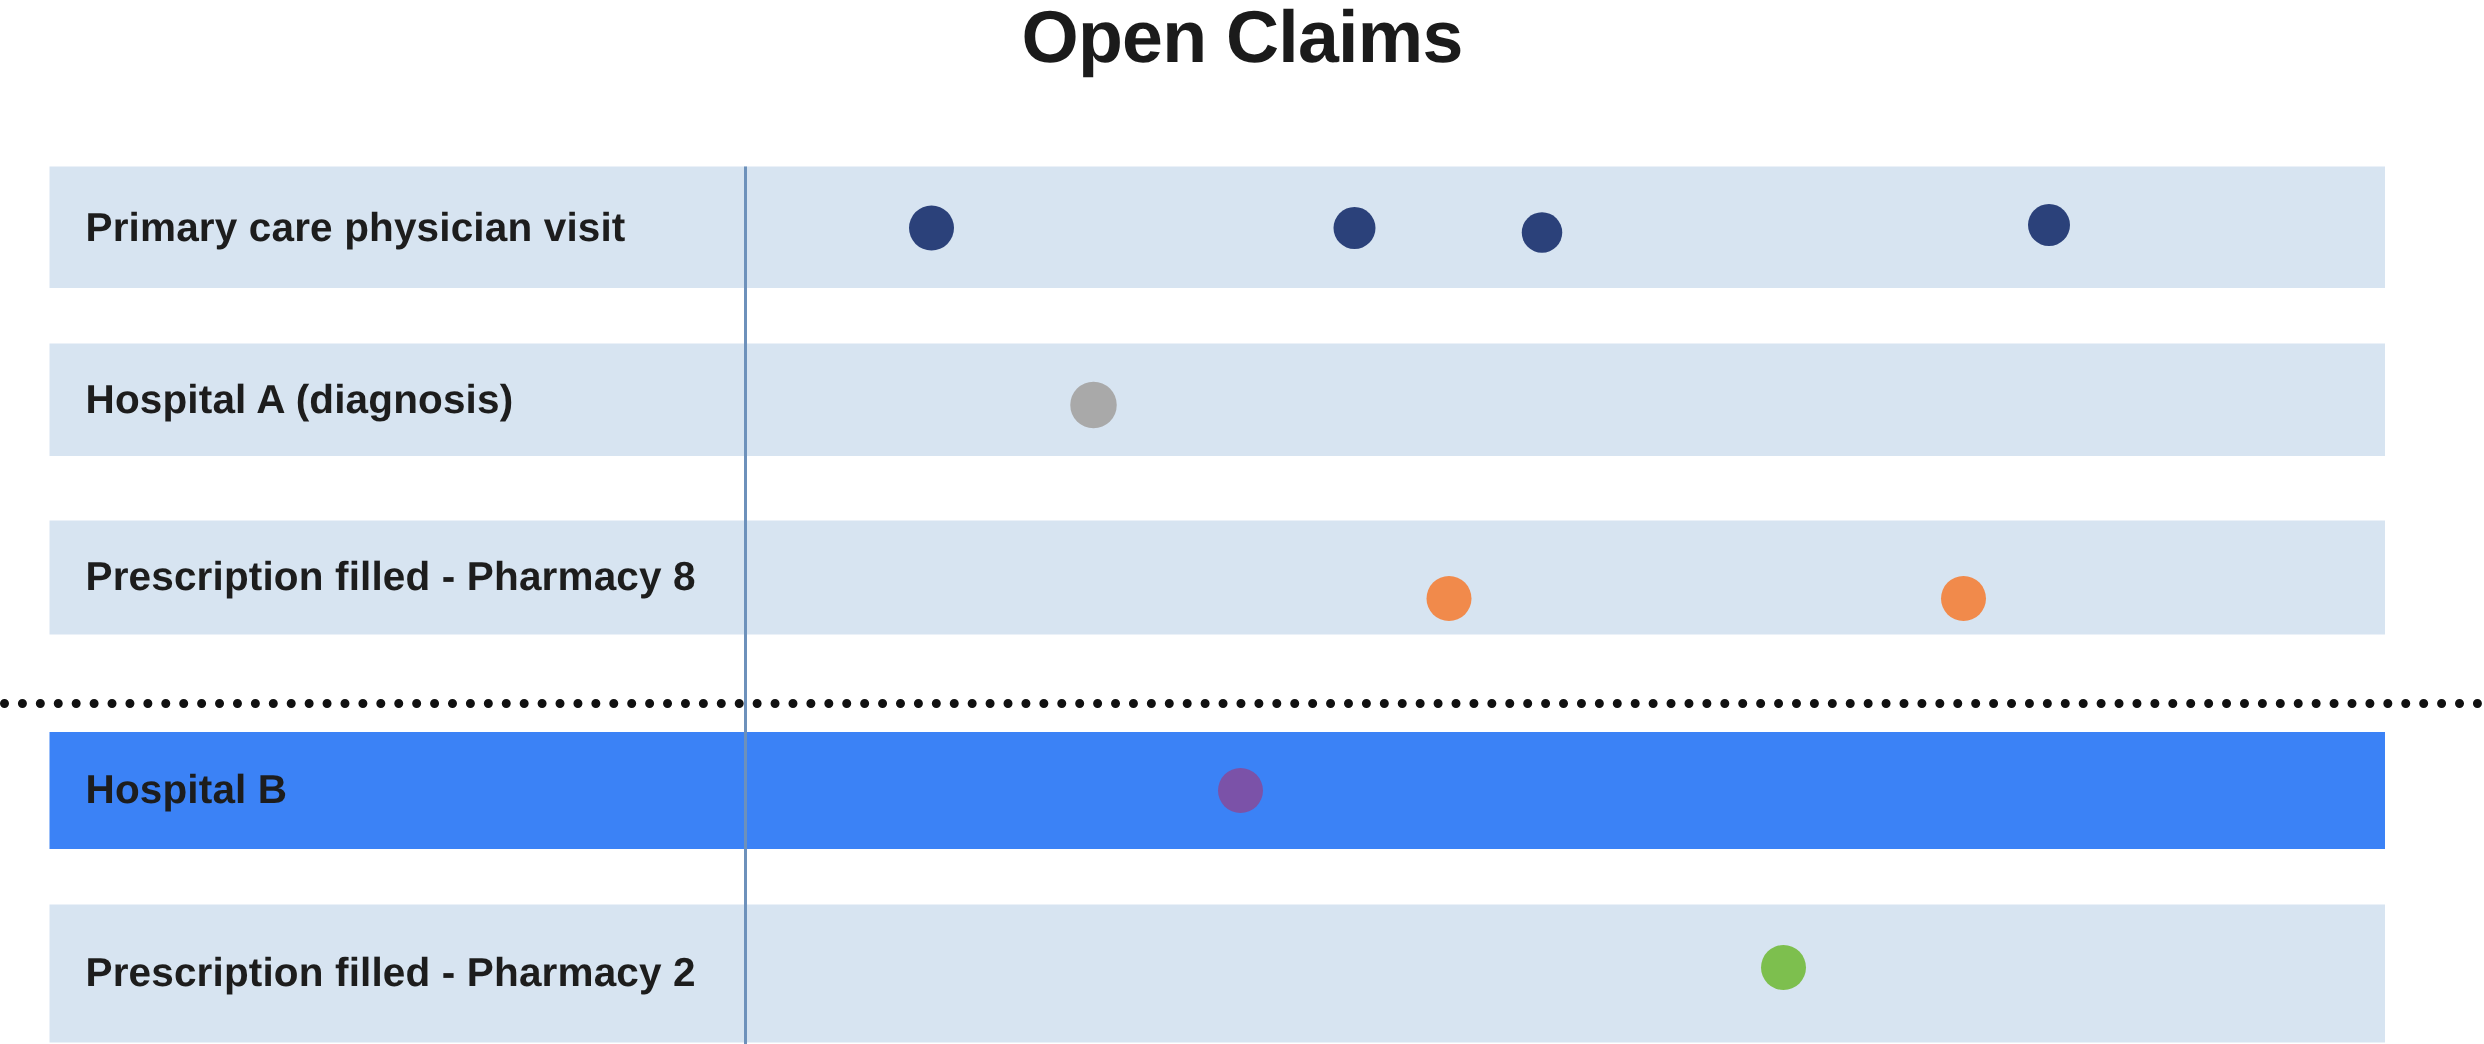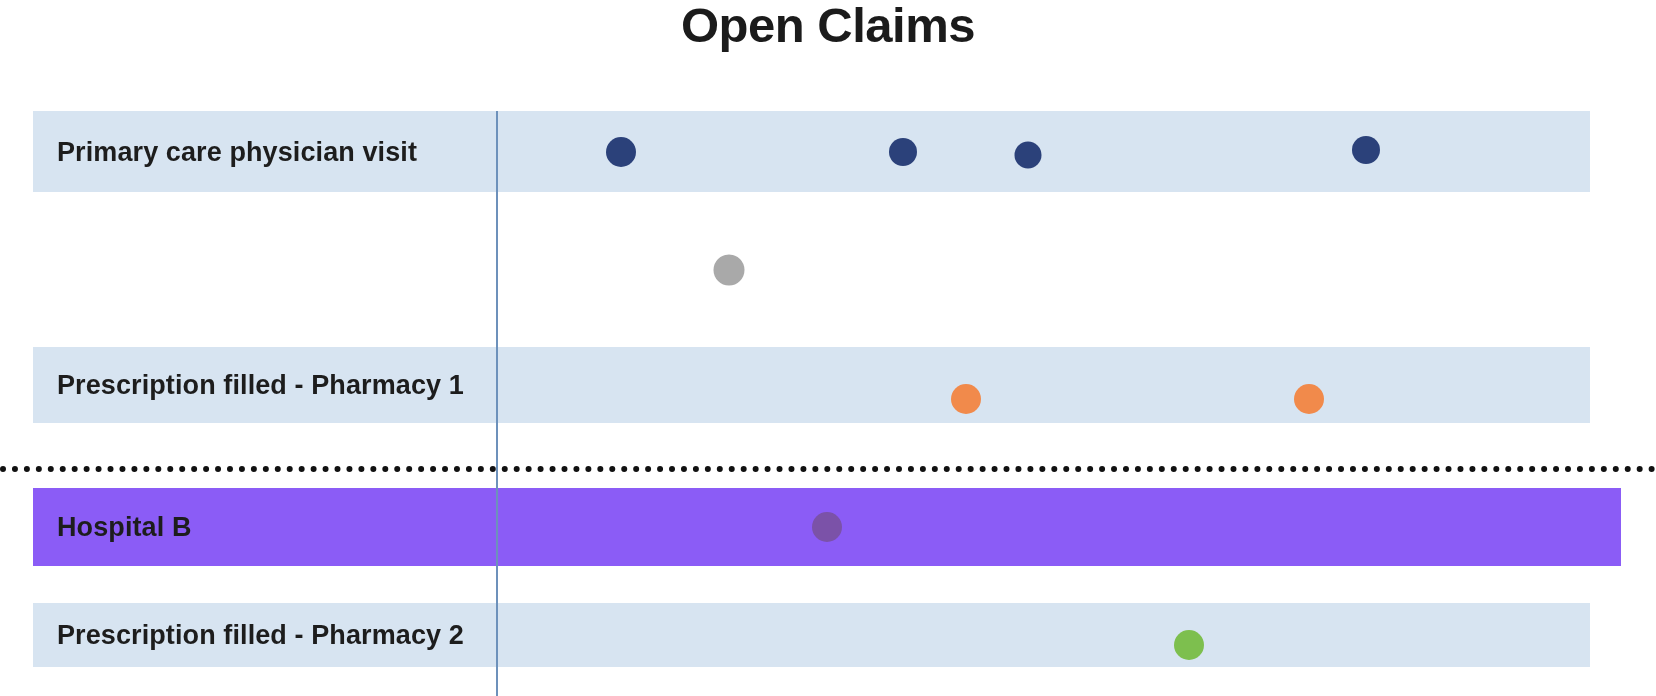--- a/index.html
+++ b/index.html
@@ -92,27 +92,30 @@
 
 <div id="chart-root">
 
   <div class="chart-title">Open Claims</div>
 
   <div class="plot-area">
 
   <div class="row-band" style="top: 111px; height: 81px; background: rgb(215, 228, 241);">
         <div class="row-label" style="color: rgb(29, 29, 29);">Primary care physician visit</div>
       </div>
+      <div class="row-band" style="top: 229px; height: 75px; background: rgb(215, 228, 241);">
+        <div class="row-label" style="color: rgb(29, 29, 29);">Hospital A (diagnosis)</div>
+      </div>
       <div class="row-band" style="top: 347px; height: 76px; background: rgb(215, 228, 241);">
-        <div class="row-label" style="color: rgb(29, 29, 29);">Prescription filled - Pharmacy 1</div>
+        <div class="row-label" style="color: rgb(29, 29, 29);">Prescription filled - Pharmacy 8</div>
       </div>
-      <div class="row-band" style="top: 488px; height: 78px; background: #8b5cf6; padding-left: 31px;">
+      <div class="row-band" style="top: 488px; height: 78px; background: #3b82f6;">
         <div class="row-label" style="color: rgb(29, 29, 29);">Hospital B</div>
       </div>
-      <div class="row-band" style="top: 603px; height: 64px; background: rgb(215, 228, 241);">
+      <div class="row-band" style="top: 603px; height: 92px; background: rgb(215, 228, 241);">
         <div class="row-label" style="color: rgb(29, 29, 29);">Prescription filled - Pharmacy 2</div>
       </div>
       <div class="axis-line" style="left: 496px; top: 111px; height: 585px; background: rgb(109, 145, 187);"></div>
       <div class="event-dot" style="left: 621px; top: 152px; width: 30px; height: 30px; background: rgb(43, 65, 122);"></div>
       <div class="event-dot" style="left: 903px; top: 152px; width: 28px; height: 28px; background: rgb(43, 65, 122);"></div>
       <div class="event-dot" style="left: 1028px; top: 155px; width: 27px; height: 27px; background: rgb(43, 65, 122);"></div>
       <div class="event-dot" style="left: 1366px; top: 150px; width: 28px; height: 28px; background: rgb(43, 65, 122);"></div>
       <div class="event-dot" style="left: 729px; top: 270px; width: 31px; height: 31px; background: rgb(169, 169, 169);"></div>
       <div class="event-dot" style="left: 966px; top: 399px; width: 30px; height: 30px; background: rgb(241, 138, 75);"></div>
       <div class="event-dot" style="left: 1309px; top: 399px; width: 30px; height: 30px; background: rgb(241, 138, 75);"></div>

